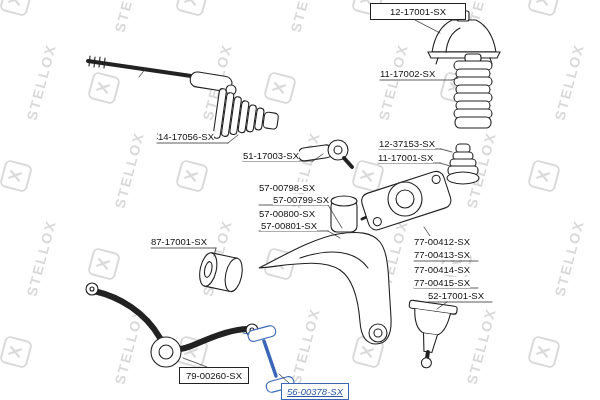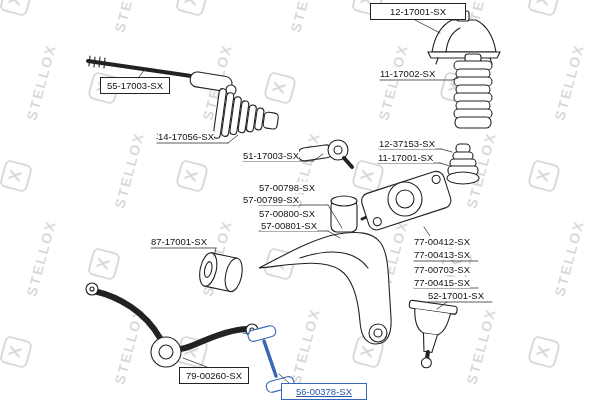--- a/index.html
+++ b/index.html
@@ -16,21 +16,21 @@
   }
   svg.drawings{position:absolute;left:0;top:0;z-index:1;}
   .lbl{
     position:absolute;z-index:2;font-size:9.5px;color:#111;line-height:11px;
     white-space:nowrap;background:#fff;cursor:pointer;text-align:right;
   }
   .lbl.boxed{
     border:1px solid #222;padding:2px 6px;text-align:center;
   }
   .lbl.selected{
-    border:1px solid #3a67b8;color:#2b57a8;text-decoration:underline;padding:2px 14px;
+    border:1px solid #3a67b8;color:#2b57a8;text-decoration:underline;padding:2px 5px;font-style:italic;
   }
 </style>
 </head>
 <body>
 
 <div class="canvas">
 
   <div class="wm-layer">
       <div class="wm wm-logo" style="left: 2px; top: -14px;">X</div>
       <div class="wm wm-text" style="left: 2px; top: 74px;">STELLOX</div>
@@ -223,33 +223,32 @@
         <line x1="414" y1="288" x2="478" y2="288"></line>
         <line x1="428" y1="302" x2="492" y2="302"></line>
         <line x1="447" y1="302" x2="437" y2="309"></line>
         <line x1="207" y1="367" x2="183" y2="358"></line>
         <line x1="289" y1="383" x2="279" y2="374"></line>
       </g>
     </g>
   </svg>
 
   <div class="lbl boxed" style="left:370px;top:3px;width:82px">12-17001-SX</div>
-  <div class="lbl boxed" style="left:100px;top:77px">55-17003-SX</div>
   <div class="lbl" style="left:380px;top:68px">11-17002-SX</div>
   <div class="lbl" style="left:156px;top:130px">14-17054-SX</div>
   <div class="lbl" style="left:158px;top:131px">14-17056-SX</div>
   <div class="lbl" style="left:243px;top:150px">51-17003-SX</div>
   <div class="lbl" style="left:379px;top:138px">12-37153-SX</div>
   <div class="lbl" style="left:378px;top:152px">11-17001-SX</div>
   <div class="lbl" style="left:259px;top:182px">57-00798-SX</div>
-  <div class="lbl" style="left:243px;top:194px">57-00799-SX</div>
+  <div class="lbl" style="left:273px;top:194px">57-00799-SX</div>
   <div class="lbl" style="left:259px;top:208px">57-00800-SX</div>
   <div class="lbl" style="left:261px;top:220px">57-00801-SX</div>
   <div class="lbl" style="left:151px;top:236px">87-17001-SX</div>
   <div class="lbl" style="left:414px;top:236px">77-00412-SX</div>
   <div class="lbl" style="left:414px;top:249px">77-00413-SX</div>
-  <div class="lbl" style="left:414px;top:264px">77-00703-SX</div>
+  <div class="lbl" style="left:414px;top:264px">77-00414-SX</div>
   <div class="lbl" style="left:414px;top:277px">77-00415-SX</div>
   <div class="lbl" style="left:428px;top:290px">52-17001-SX</div>
   <div class="lbl boxed" style="left:179px;top:367px">79-00260-SX</div>
   <div class="lbl selected" style="left:281px;top:383px">56-00378-SX</div>
 
 </div>
 
 </body></html>

